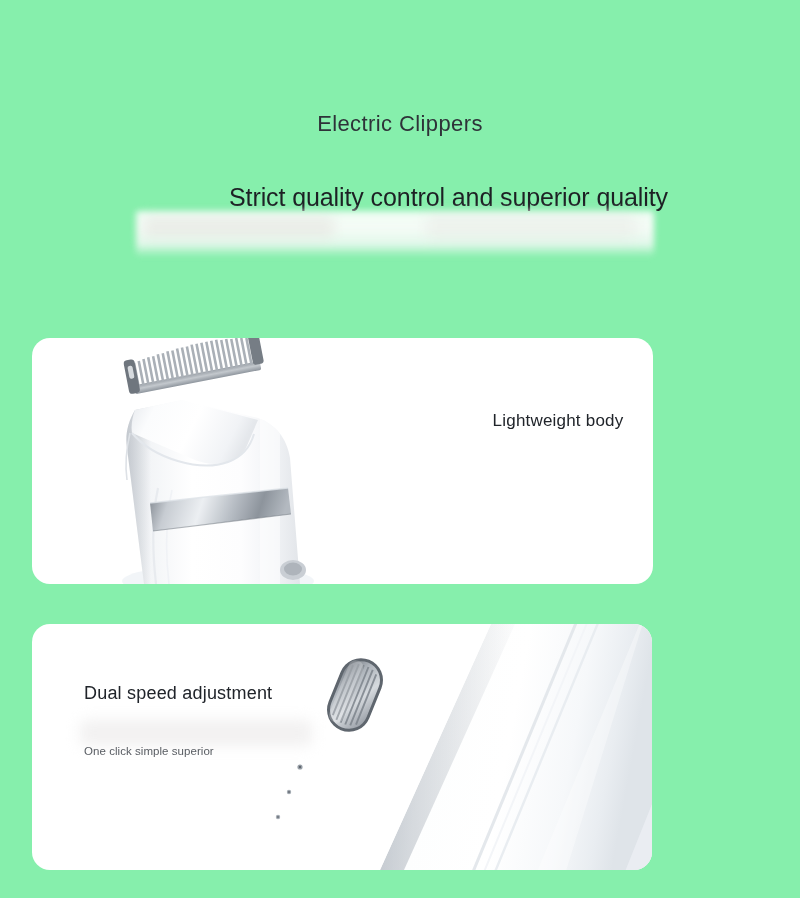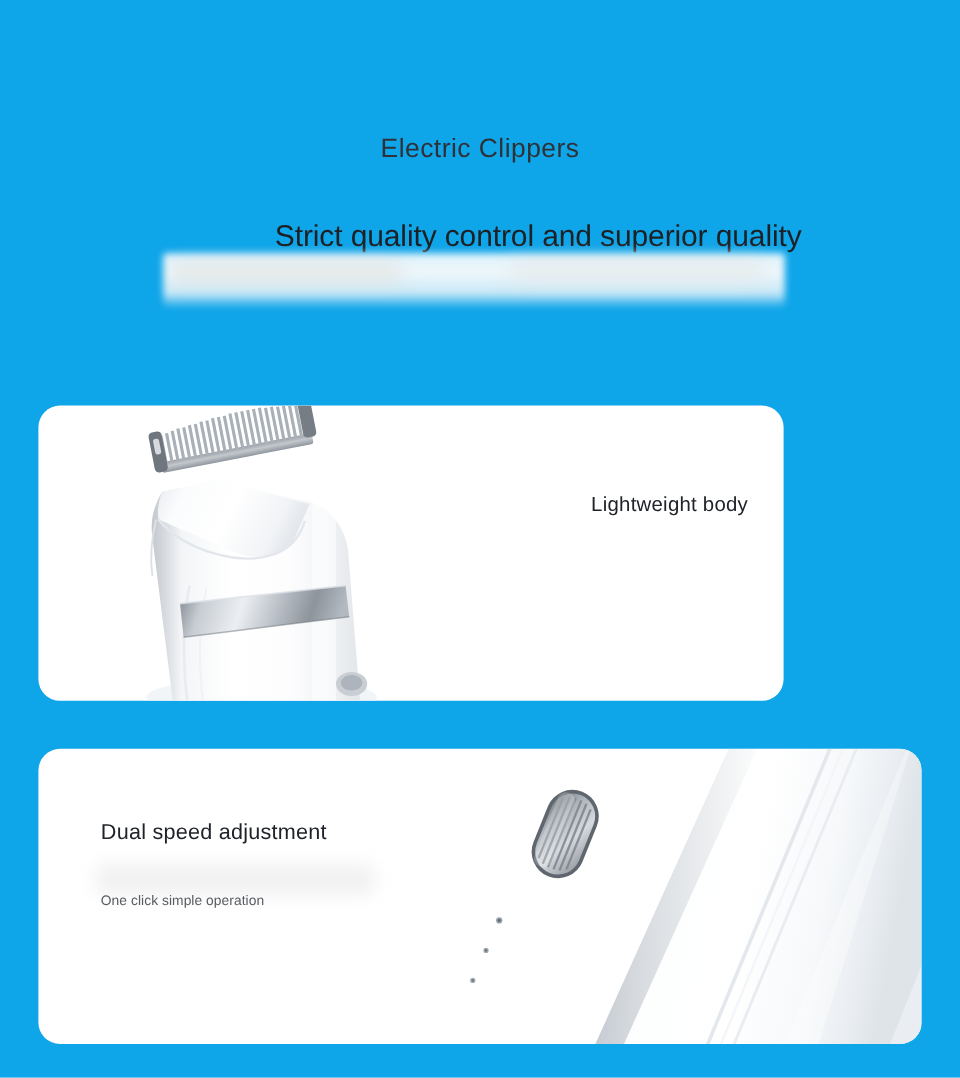--- a/index.html
+++ b/index.html
@@ -14,21 +14,21 @@
     font-family: "Liberation Sans", sans-serif;
     overflow: hidden;
     position: relative;
   }
 
   .page {
     position: absolute;
     left: 0; top: 0;
     width: 800px;
     height: 898px;
-    background: #0ea5e9;
+    background: #86efac;
   }
 
   
   .header {
     position: absolute;
     left: 0; top: 0;
     width: 800px;
     height: 320px;
   }
   .title {
@@ -97,21 +97,21 @@
   }
   #card-1 {
     left: 32px;
     top: 338px;
     width: 621px;
     height: 246px;
   }
   #card-2 {
     left: 32px;
     top: 624px;
-    width: 736px;
+    width: 620px;
     height: 246px;
   }
 
   .card-text {
     position: absolute;
     z-index: 4;
   }
   .card-heading {
     font-size: 17px;
     font-weight: 400;
@@ -359,17 +359,17 @@
           <circle cx="46" cy="193" r="2.2" fill="#a6adb5"></circle>
           <circle cx="46" cy="193" r="1.0" fill="#6a7179"></circle>
         </g>
       </svg>
     </div>
 
     <div class="smudge" style="left:48px; top:96px; width:232px; height:26px;"></div>
 
     <div class="card-text" id="c2-text">
       <div class="card-heading">Dual speed adjustment</div>
-      <div class="card-sub">One click simple operation</div>
+      <div class="card-sub">One click simple superior</div>
     </div>
   </div>
 
 </div>
 
 </body></html>

